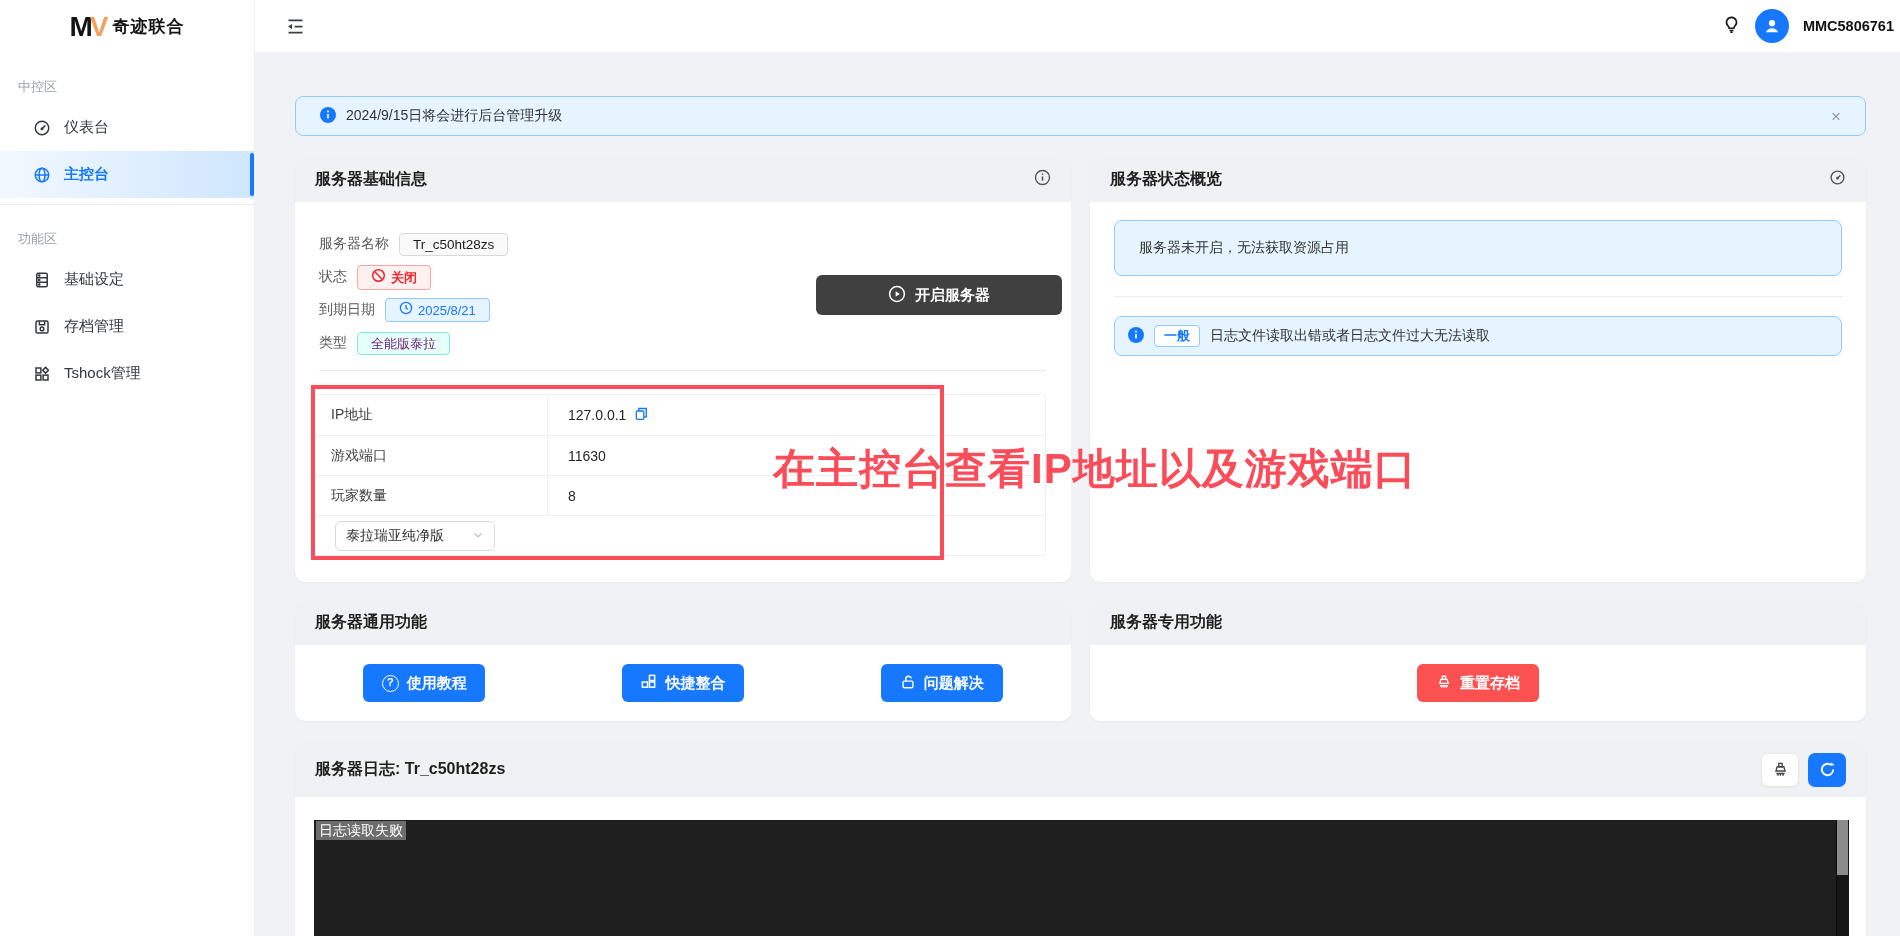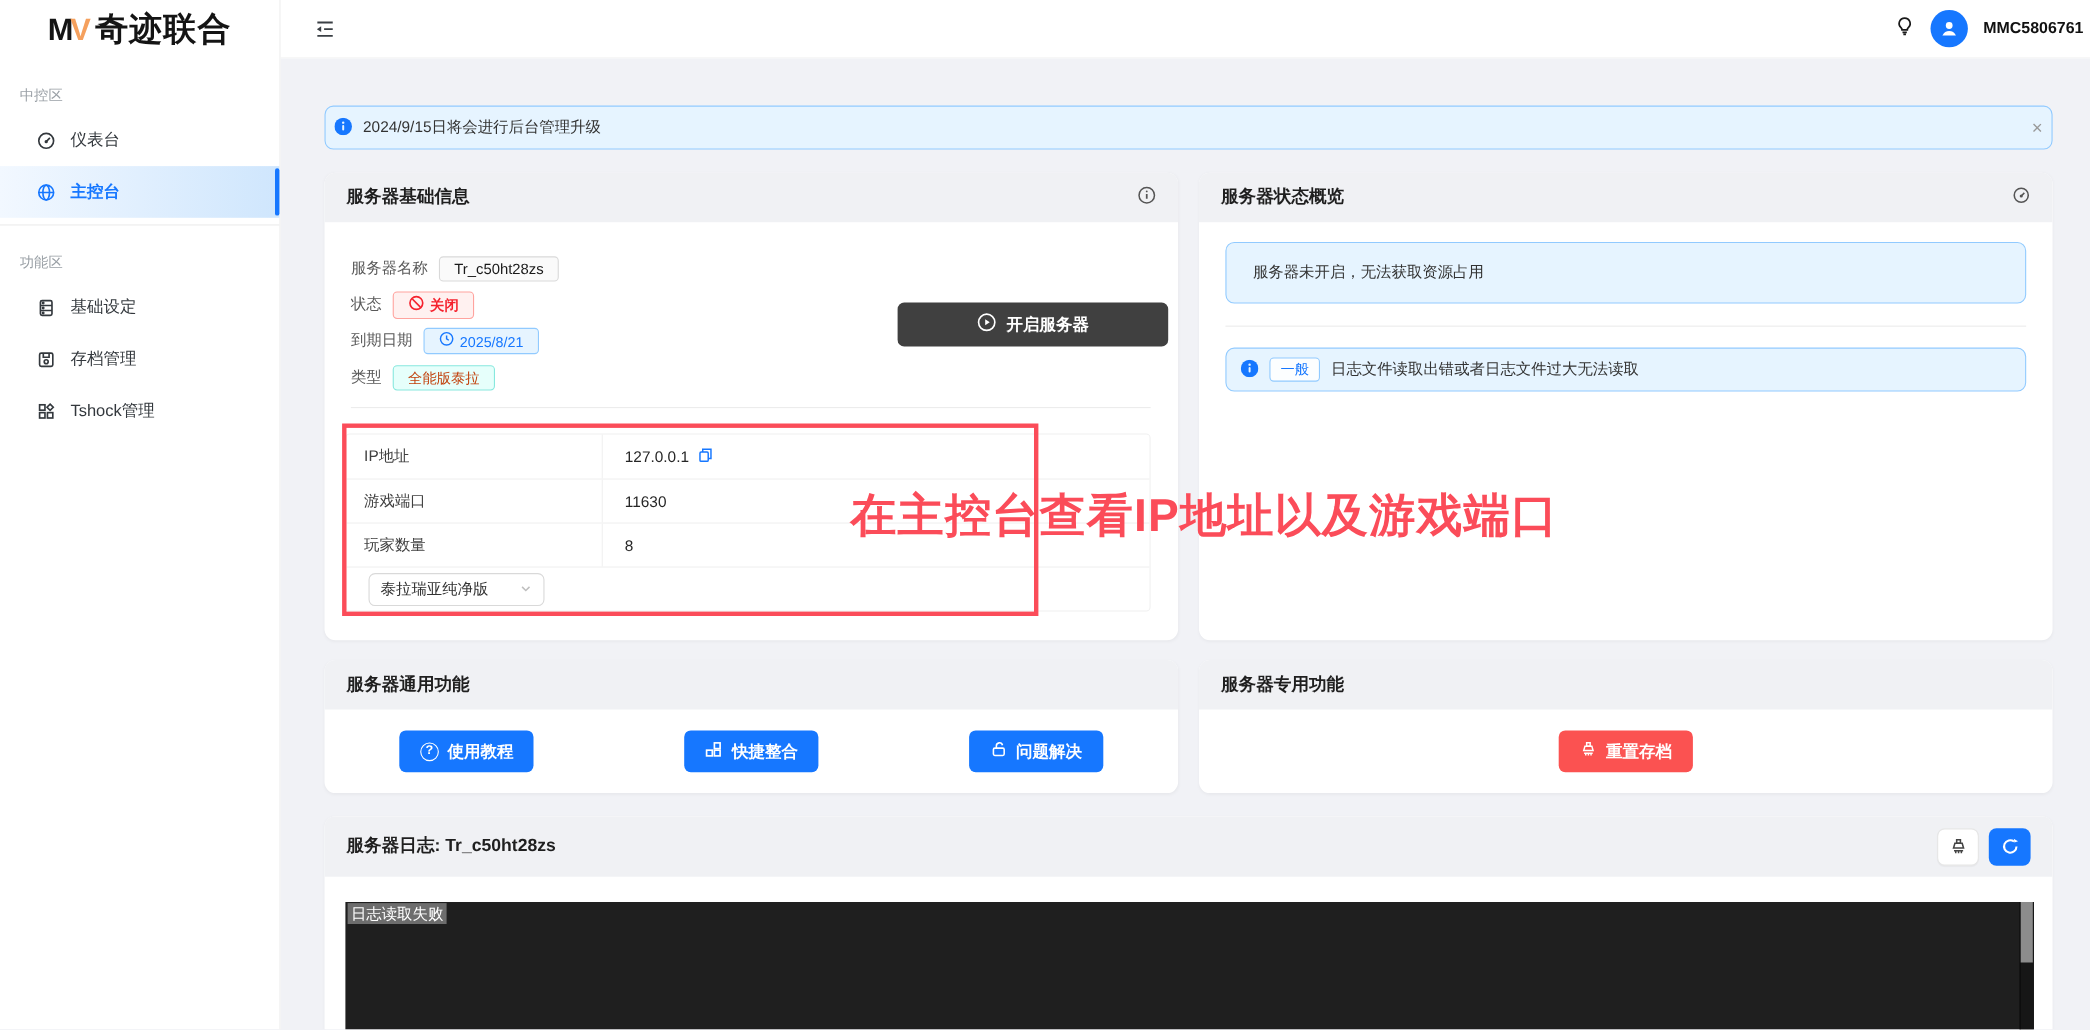--- a/index.html
+++ b/index.html
@@ -6,21 +6,21 @@
   *{box-sizing:border-box;}
   .app{position:relative;width:1900px;height:936px;background:#f1f2f6;overflow:hidden;
        font-family:"Liberation Sans",sans-serif;-webkit-font-smoothing:antialiased;}
 
   
   .sidebar{position:absolute;left:0;top:0;width:255px;height:936px;background:#fff;
            border-right:1px solid #efefef;z-index:6;}
   .logo{height:53px;display:flex;align-items:center;justify-content:center;}
   .logo .lm{font-size:28px;font-weight:900;color:#141414;letter-spacing:-3px;}
   .logo .lv{font-size:28px;font-weight:900;color:#f5a05d;margin-right:5px;letter-spacing:-1px;}
-  .logo .lt{font-size:30px;font-weight:900;color:#141414;letter-spacing:1px;}
+  .logo .lt{font-size:17px;font-weight:900;color:#141414;letter-spacing:1px;}
   .sec{margin:25px 0 8px 18px;font-size:13px;color:#9aa0a6;}
   .nav{height:47px;display:flex;align-items:center;gap:13px;padding-left:33px;
        font-size:15px;color:#33383d;cursor:pointer;position:relative;text-align:right;}
   .nav .nic{display:flex;align-items:center;}
   .nav.active{background:linear-gradient(90deg,#f2f8ff 0%,#cfe6fd 100%);color:#1677ff;font-weight:700;}
   .abar{position:absolute;right:0;top:2px;bottom:2px;width:4px;background:#1677ff;border-radius:3px;}
   .sdiv{height:1px;background:#ececec;margin-top:6px;}
 
   
   .topbar{position:absolute;left:255px;top:0;right:0;height:53px;background:#fff;
@@ -29,21 +29,21 @@
   .fold{cursor:pointer;display:flex;align-items:center;}
   .hright{display:flex;align-items:center;gap:14px;}
   .avatar{width:34px;height:34px;border-radius:50%;background:#1677ff;display:flex;
           align-items:center;justify-content:center;cursor:pointer;}
   .uname{font-size:14.5px;font-weight:700;color:#111;white-space:nowrap;cursor:pointer;}
 
   
   .main{position:absolute;left:255px;top:53px;width:1645px;height:883px;overflow:hidden;}
   .banner{position:absolute;left:40px;top:43px;width:1571px;height:40px;background:#e6f4ff;
           border:1px solid #91caff;border-radius:8px;display:flex;align-items:center;
-          gap:10px;padding:0 8px;font-size:14px;color:#333;}
+          gap:10px;padding:0 24px;font-size:14px;color:#333;}
   .bx{margin-left:auto;color:#999;font-size:17px;line-height:1;cursor:pointer;}
 
   .card{position:absolute;background:#fff;border-radius:10px;overflow:hidden;
         box-shadow:0 1px 3px rgba(0,0,0,.04);}
   .chead{height:45px;background:#f0f1f4;display:flex;align-items:center;
          justify-content:space-between;padding:0 20px;font-size:16px;font-weight:700;color:#1f1f1f;}
   .cbody{position:relative;height:calc(100% - 45px);}
   .c1{left:40px;top:104px;width:776px;height:425px;}
   .c2{left:835px;top:104px;width:776px;height:425px;}
   .c3{left:40px;top:547px;width:776px;height:121px;}
@@ -53,21 +53,21 @@
   .c5 .cbody{height:calc(100% - 55px);}
 
   
   .fields{position:absolute;left:24px;top:30px;display:flex;flex-direction:column;gap:9px;}
   .frow{display:flex;align-items:center;gap:10px;height:24px;font-size:14px;color:#595959;}
   .tag{display:inline-flex;align-items:center;gap:5px;padding:2px 13px;border-radius:4px;
        font-size:13px;line-height:17px;white-space:nowrap;}
   .tag-default{background:#fafafa;border:1px solid #d9d9d9;color:#1a1a1a;font-size:13.5px;}
   .tag-red{background:#fff1f0;border:1px solid #ffa39e;color:#f5222d;font-weight:700;}
   .tag-blue{background:#e6f4ff;border:1px solid #91caff;color:#1677ff;}
-  .tag-teal{background:#e6fffb;border:1px solid #87e8de;color:#c2410c;}
+  .tag-teal{background:#e6fffb;border:1px solid #87e8de;color:#701a75;}
   .btn-green{position:absolute;left:521px;top:73px;width:246px;height:40px;background:#404040;
              color:#fff;border:none;border-radius:6px;font-size:15px;font-weight:700;
              display:flex;align-items:center;justify-content:center;gap:9px;cursor:pointer;
              font-family:inherit;}
   .divider1{position:absolute;left:24px;right:25px;top:168px;border-top:1px solid #ececec;}
   .tbl{position:absolute;left:19px;top:192px;width:732px;border:1px solid #f0f0f0;border-radius:4px;}
   .trow{display:flex;align-items:center;height:40px;border-top:1px solid #f0f0f0;font-size:14px;}
   .trow:first-child{border-top:none;}
   .tl{width:233px;height:100%;padding-left:16px;display:flex;align-items:center;
       color:#404040;border-right:1px solid #f0f0f0;}
@@ -76,21 +76,21 @@
           height:30px;border:1px solid #d9d9d9;border-radius:6px;padding:0 10px;color:#333;
           cursor:pointer;background:#fff;}
 
   
   .alert{position:absolute;left:24px;right:24px;background:#e6f4ff;border:1px solid #91caff;
          border-radius:8px;display:flex;align-items:center;font-size:14px;color:#333;}
   .a1{top:18px;height:56px;padding:0 24px;}
   .divider2{position:absolute;left:24px;right:24px;top:94px;border-top:1px solid #ececec;}
   .a2{top:114px;height:40px;padding:0 13px;gap:10px;}
   .tag-oblue{border:1px solid #91caff;color:#1677ff;background:rgba(255,255,255,.85);
-             border-radius:4px;padding:1px 9px;font-size:13px;white-space:nowrap;}
+             border-radius:4px;padding:1px 9px;font-size:13px;white-space:nowrap;font-weight:bold;}
 
   
   .c3 .cbody{display:flex;align-items:center;justify-content:space-around;}
   .c4 .cbody{display:flex;align-items:center;justify-content:center;}
   .btn-blue,.btn-red{min-width:122px;height:38px;border:none;border-radius:6px;color:#fff;
           font-size:15px;font-weight:700;display:inline-flex;align-items:center;
           justify-content:center;gap:8px;padding:0 16px;cursor:pointer;font-family:inherit;}
   .btn-blue{background:#1677ff;}
   .btn-red{background:#fb5251;}
   .qicon{width:17px;height:17px;border:1.6px solid #fff;border-radius:50%;font-size:11.5px;

